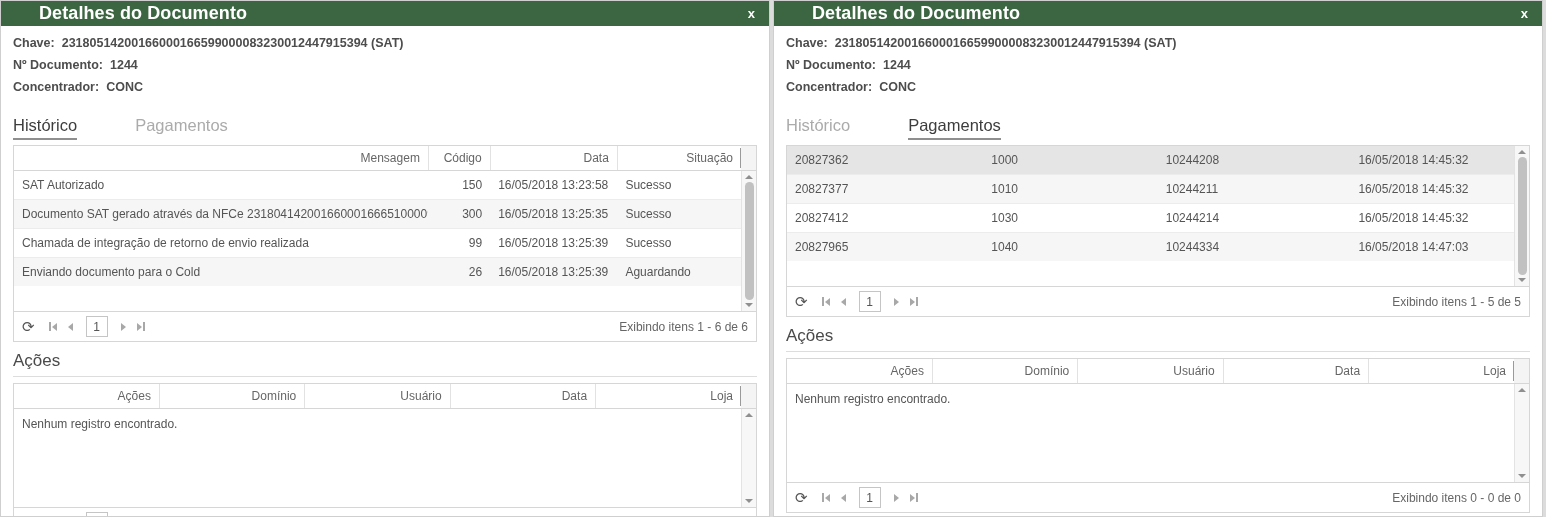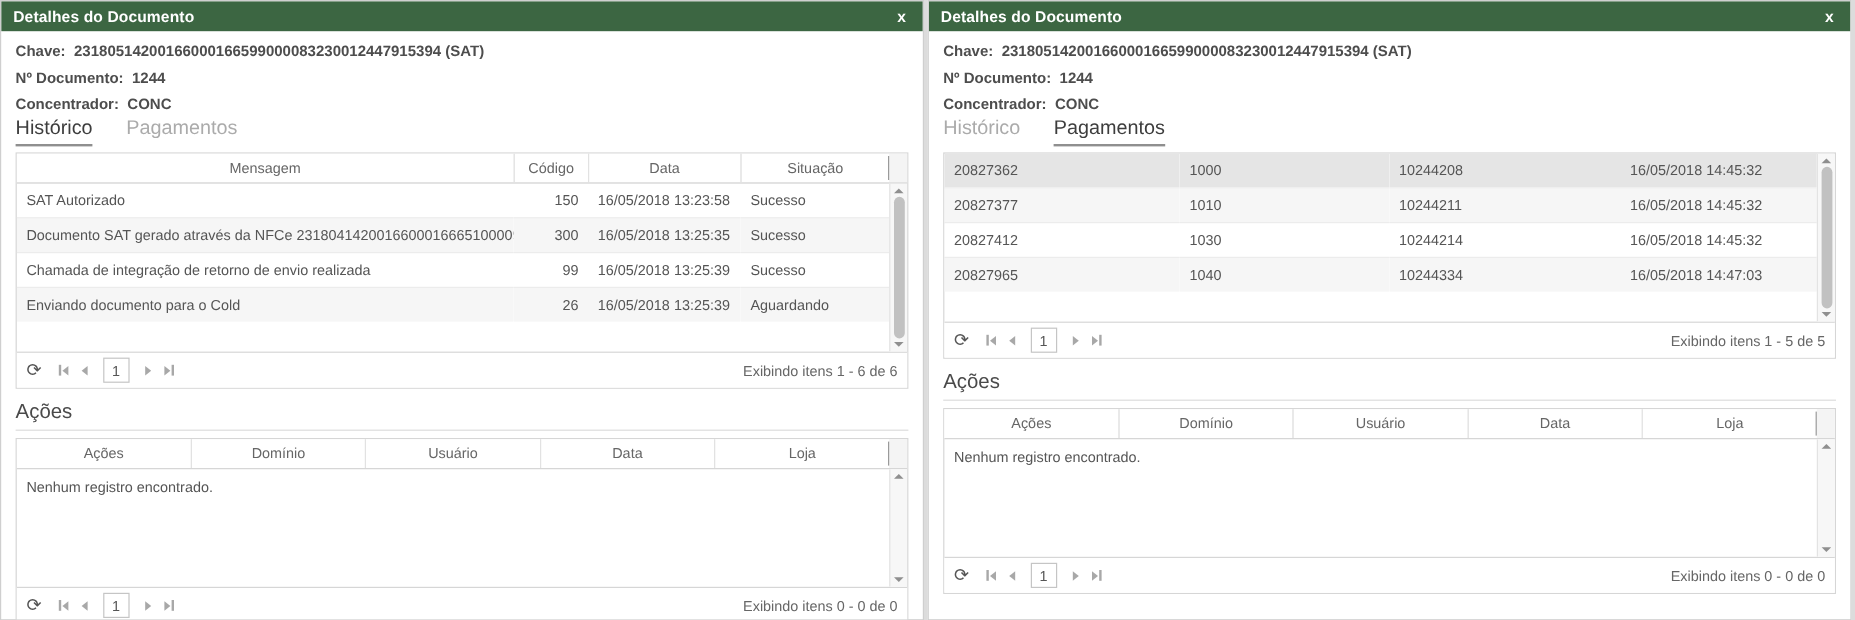--- a/index.html
+++ b/index.html
@@ -2,40 +2,40 @@
 <html><head>
 <meta charset="utf-8">
 <style>
   * { margin:0; padding:0; box-sizing:border-box; }
   html,body { background:#ffffff; font-family:"Liberation Sans", sans-serif; }
   .stage { width:1546px; height:517px; display:flex; gap:3px; background:#dcdcdc; }
   .panel { width:770px; height:517px; background:#fff; border:1px solid #cfcfcf; overflow:hidden; display:flex; flex-direction:column; }
 
   
   .titlebar { height:25px; background:#3c6642; color:#fff; display:flex; align-items:center; justify-content:space-between; padding:0 10px; flex:0 0 auto; }
-  .titlebar .title { font-size:13px; font-weight:bold; letter-spacing:.1px; }
+  .titlebar .title { font-size:18px; font-weight:bold; letter-spacing:.1px;margin-left:28px; }
   .titlebar .close { font-size:13px; font-weight:bold; cursor:pointer; line-height:1; padding:2px 4px; }
 
   .body { padding:6px 12px 0 12px; flex:1 1 auto; }
 
   
   .info-line { font-size:12.5px; color:#4d4d4d; line-height:22px; white-space:nowrap;font-weight:bold; }
   .info-line .lbl { margin-right:7px; }
 
   
-  .tabs { display:flex; gap:28px; margin-top:0; }
+  .tabs { display:flex; gap:58px; margin-top:18px; }
   .tab { font-size:16.5px; color:#ababab; padding-bottom:3px; cursor:pointer; border-bottom:2px solid transparent; }
   .tab.active { color:#3d3d3d; border-bottom:2px solid #8f8f8f; }
 
   
   .grid { border:1px solid #d6d6d6; margin-top:5px; }
   .g-head { position:relative; background:#f4f4f4; border-bottom:1px solid #d6d6d6; padding-right:15px; }
   .g-head::after { content:""; position:absolute; right:15px; top:2px; bottom:2px; width:1px; background:#9a9a9a; }
   table { width:100%; border-collapse:collapse; table-layout:fixed; }
-  th { font-size:12px; font-weight:normal; color:#666; text-align:center; padding:5px 8px; white-space:nowrap; overflow:hidden; cursor:pointer; }
+  th { font-size:12px; font-weight:normal; color:#666; text-align:right; padding:5px 8px; white-space:nowrap; overflow:hidden; cursor:pointer; }
   th + th { border-left:1px solid #e2e2e2; }
   .g-body { position:relative; padding-right:15px; overflow:hidden; }
   .g-body.h-main { height:140px; }
   .g-body.h-acoes { height:98px; }
   td { font-size:12px; color:#555; padding:7px 8px; white-space:nowrap; overflow:hidden; }
   tbody tr { border-top:1px solid #ececec; background:#fff; }
   tbody tr:first-child { border-top:none; }
   tbody tr:nth-child(even) { background:#f6f6f6; }
   tbody tr.hl { background:#e5e5e5; }
   td.num { text-align:right; }

